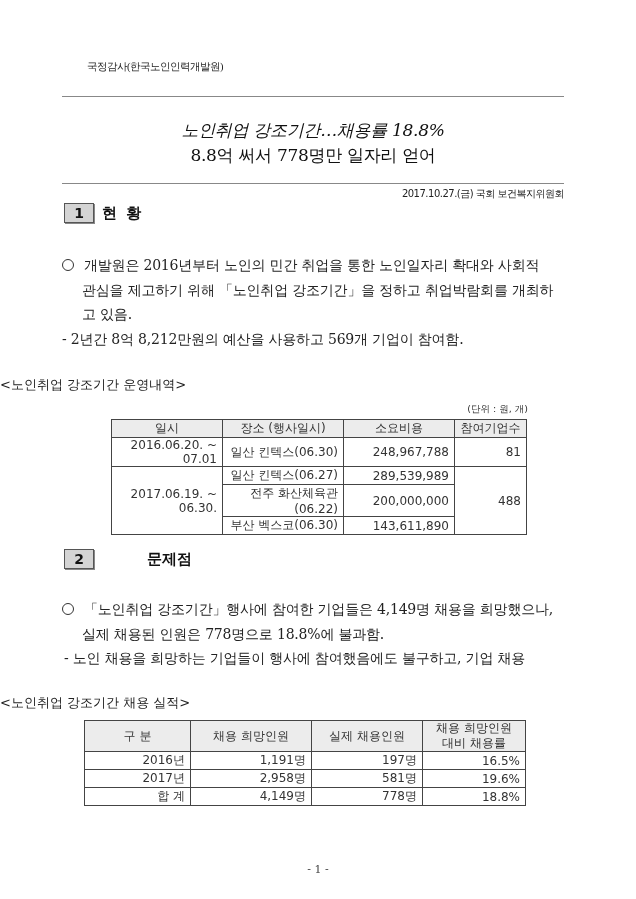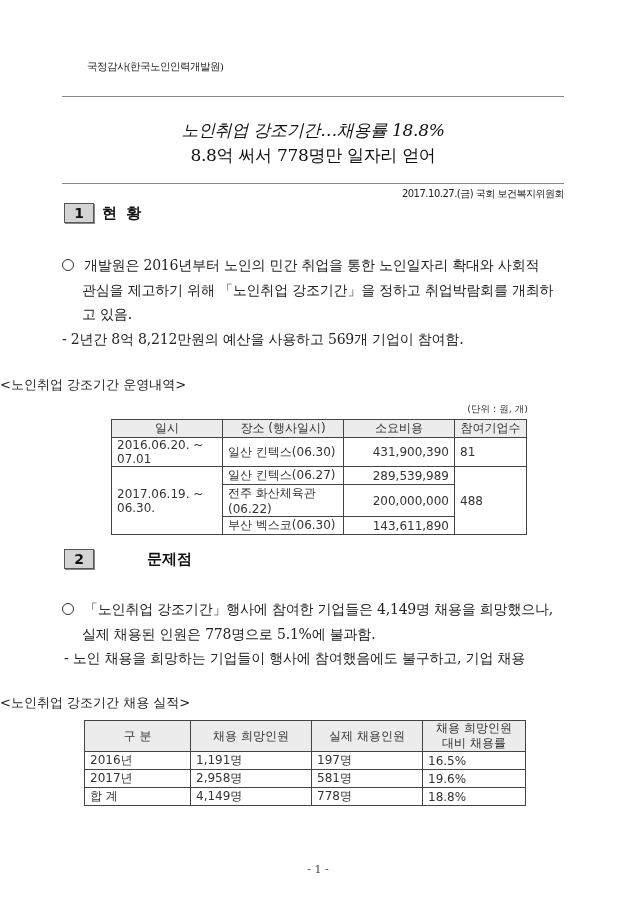--- a/index.html
+++ b/index.html
@@ -24,21 +24,21 @@
 
     .para { font-size: 14px; line-height: 24.5px; color: #222; letter-spacing: -0.2px; }
     .bullet-circle { display: inline-block; width: 10px; height: 10px; border: 1px solid #333; border-radius: 50%; vertical-align: middle; margin-right: 10px; position: relative; top: -1px; }
 
     .caption { width: 636px; left: 0; font-size: 13px; color: #222; }
     .unit { font-family: "DejaVu Sans", sans-serif; font-size: 9.5px; color: #333; }
 
     table { border-collapse: collapse; font-family: "DejaVu Sans", sans-serif; font-size: 12px; color: #333; }
     td, th { border: 1px solid #444; padding: 0 5px; height: 17px; font-weight: normal; }
     th { background: #ececec; }
-    .c { text-align: left; }
+    .c { text-align: right; }
     .r { text-align: right; }
     .t1 { left: 111px; top: 419px; width: 416px; }
     .t2 { left: 84px; top: 720px; width: 442px; }
     .t2 td, .t2 th { height: 16px; }
     .t2 th { height: 30px; line-height: 15px; }
     .pagenum { left: 0; width: 636px; text-align: center; top: 863px; font-size: 11px; color: #444; }
   </style>
 </head>
 <body>
 
@@ -69,21 +69,21 @@
   <tbody>
       <tr>
     <th style="width:100px;">일시</th>
     <th style="width:110px;">장소 (행사일시)</th>
     <th style="width:100px;">소요비용</th>
     <th>참여기업수</th>
   </tr>
   <tr>
     <td class="c">2016.06.20. ~ 07.01</td>
     <td class="c">일산 킨텍스(06.30)</td>
-    <td class="r">431,900,390</td>
+    <td class="r">248,967,788</td>
     <td class="c">81</td>
   </tr>
   <tr>
     <td class="c" rowspan="3">2017.06.19. ~ 06.30.</td>
     <td class="c">일산 킨텍스(06.27)</td>
     <td class="r">289,539,989</td>
     <td class="c" rowspan="3">488</td>
   </tr>
   <tr>
     <td class="c">전주 화산체육관(06.22)</td>
@@ -96,21 +96,21 @@
 </tbody>
   </table>
 
 <div class="abs sec-head" style="top:549px;">
   <div class="sec-num">2</div>
   <div class="sec-title" style="letter-spacing:0;margin-left:45px;">문제점</div>
 </div>
 
 <div class="abs para" style="left:62px; top:597px; width:530px;">
   <div><span class="bullet-circle"></span><span>「노인취업 강조기간」행사에 참여한 기업들은 4,149명 채용을 희망했으나,</span></div>
-  <div style="padding-left:20px;">실제 채용된 인원은 778명으로 5.1%에 불과함.</div>
+  <div style="padding-left:20px;">실제 채용된 인원은 778명으로 18.8%에 불과함.</div>
   <div style="padding-left:2px;">- 노인 채용을 희망하는 기업들이 행사에 참여했음에도 불구하고, 기업 채용</div>
 </div>
 
 <div class="abs caption" style="top:694px;">&lt;노인취업 강조기간 채용 실적&gt;</div>
 
 <table class="abs t2">
   <tbody>
       <tr>
     <th style="width:95px;">구 분</th>
     <th style="width:110px;">채용 희망인원</th>

